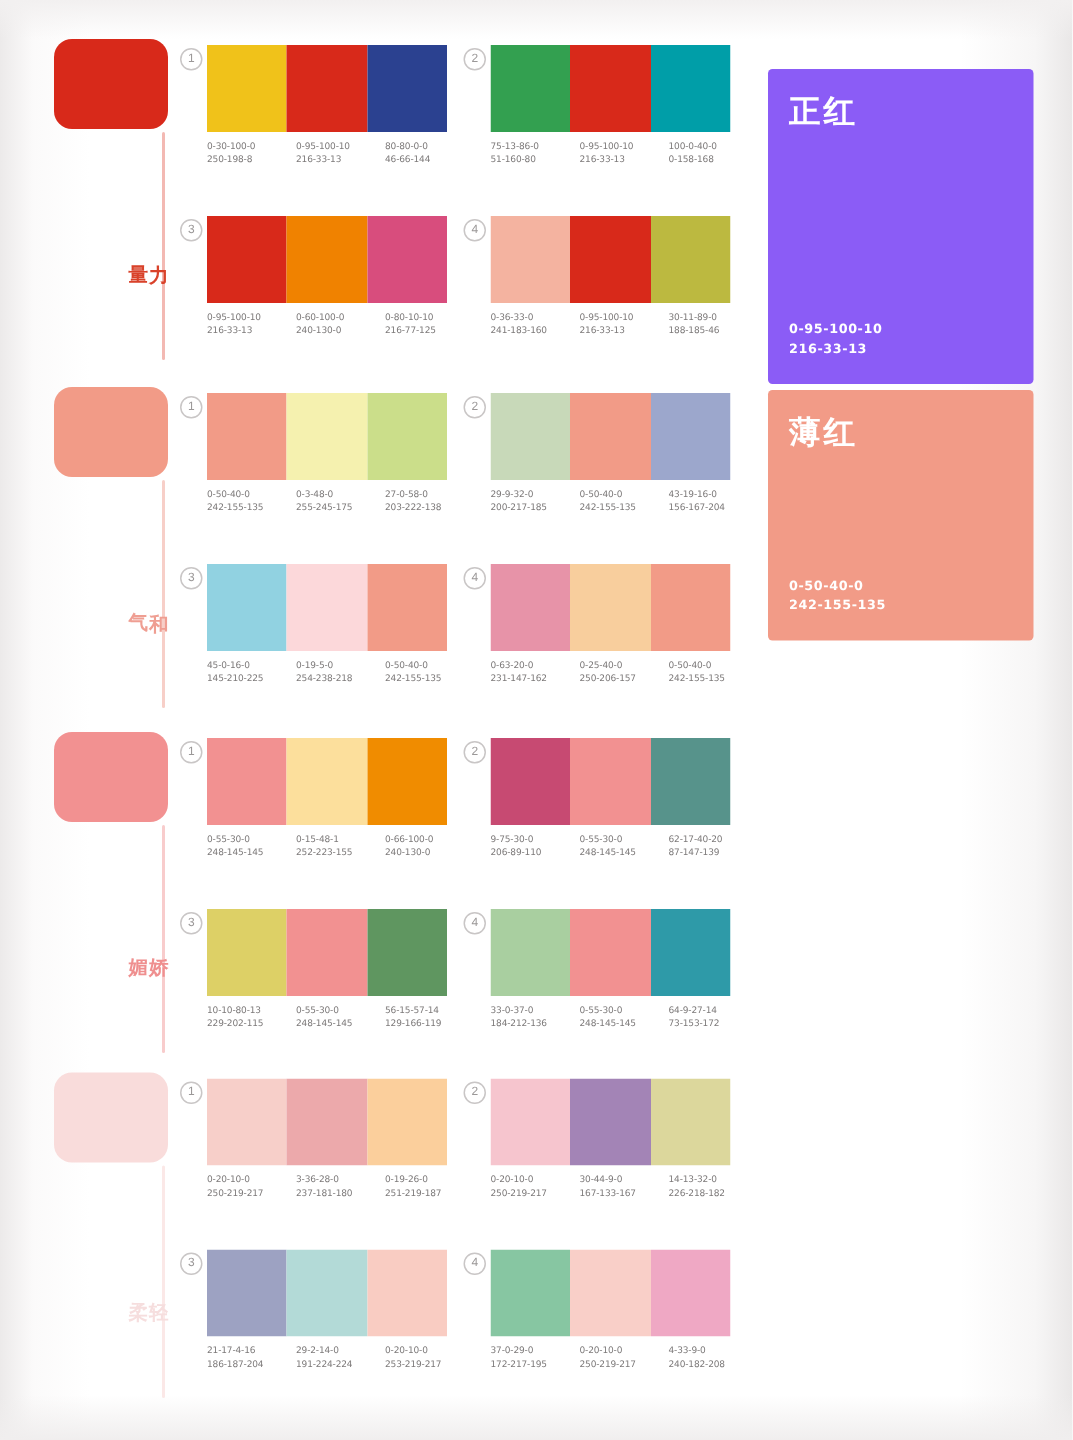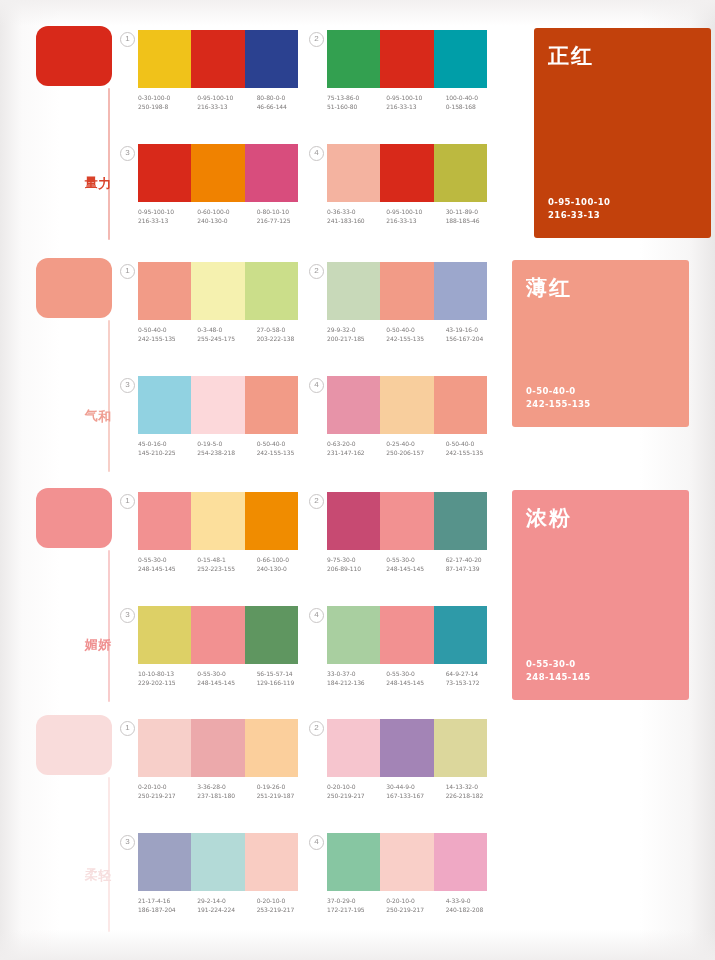--- a/index.html
+++ b/index.html
@@ -146,21 +146,21 @@
             <div class="sw" style="background: rgb(216, 41, 26);"></div>
             <div class="sw" style="background: rgb(188, 185, 64);"></div>
           </div>
           <div class="codes">
             <div class="c"><span>0-36-33-0</span><span class="rgb">241-183-160</span></div>
             <div class="c"><span>0-95-100-10</span><span class="rgb">216-33-13</span></div>
             <div class="c"><span>30-11-89-0</span><span class="rgb">188-185-46</span></div>
           </div>
         </div>
       </div>
-      <div class="feature" style="top: 2px; height: 210px; background: #c2410c; margin-left: 22px;">
+      <div class="feature" style="top: 20px; height: 210px; background: #8b5cf6;">
         <div class="fname">正红</div>
         <div class="fcodes" style="bottom: 16px;">
           <div>0-95-100-10</div>
           <div>216-33-13</div>
         </div>
       </div>
     </div>
     <div class="group" style="top: 258px; height: 222px;">
       <div class="keycol">
         <div class="keyswatch" style="background: rgb(242, 155, 135);"></div>
@@ -282,27 +282,20 @@
             <div class="sw" style="background: rgb(242, 145, 145);"></div>
             <div class="sw" style="background: rgb(46, 154, 168);"></div>
           </div>
           <div class="codes">
             <div class="c"><span>33-0-37-0</span><span class="rgb">184-212-136</span></div>
             <div class="c"><span>0-55-30-0</span><span class="rgb">248-145-145</span></div>
             <div class="c"><span>64-9-27-14</span><span class="rgb">73-153-172</span></div>
           </div>
         </div>
       </div>
-      <div class="feature" style="top: 2px; height: 210px; background: rgb(242, 145, 145);">
-        <div class="fname">浓粉</div>
-        <div class="fcodes" style="bottom: 16px;">
-          <div>0-55-30-0</div>
-          <div>248-145-145</div>
-        </div>
-      </div>
     </div>
     <div class="group" style="top: 715px; height: 225px;">
       <div class="keycol">
         <div class="keyswatch" style="background: rgb(249, 220, 219);"></div>
         <div class="connector" style="top: 62px; height: 155px; background: rgb(251, 232, 231);"></div>
         <div class="moodlabel" style="color: rgb(246, 222, 222); top: 143px;">轻柔</div>
       </div>
       <div class="palettes" style="height: 225px;">
         <div class="pal" style="left: 16px; top: 4px;">
           <div class="num">1</div>

